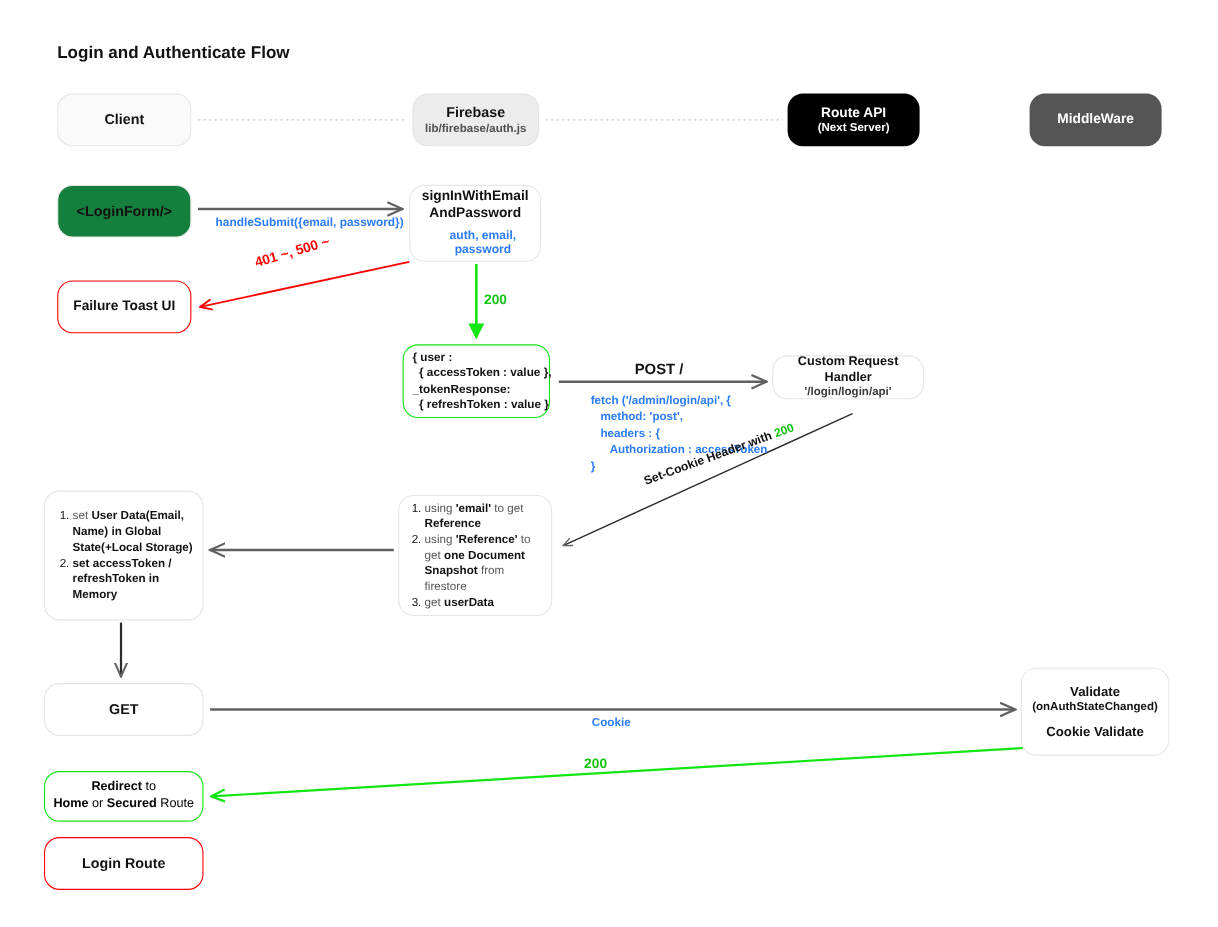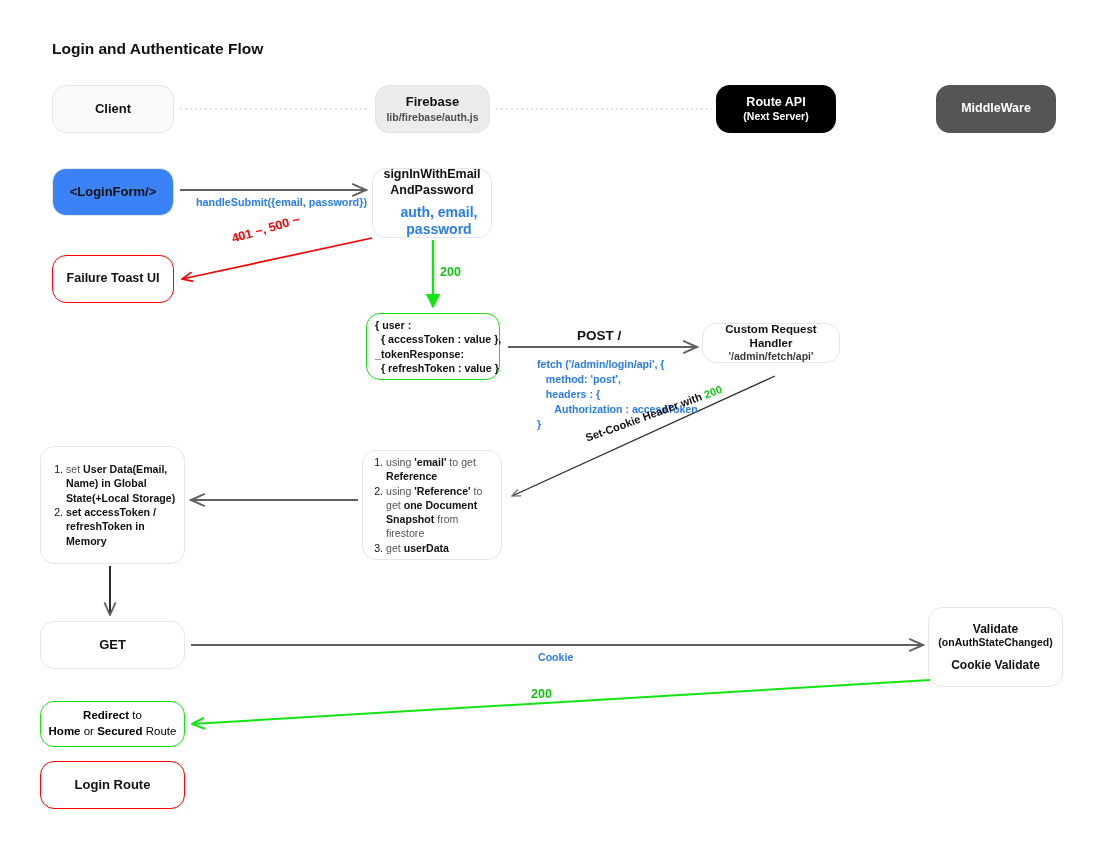--- a/index.html
+++ b/index.html
@@ -23,26 +23,26 @@
               border:1px solid #e2e2e2;}
   .n-firebase .ttl{font-size:13px;}
   .n-firebase .sub{font-size:10.5px;color:#4d4d4d;font-weight:bold;margin-top:2px;}
   .n-route{left:716px;top:85px;width:120px;height:48px;background:#000;color:#fff;}
   .n-route .ttl{font-size:12.5px;color:#fff;}
   .n-route .sub{font-size:10.5px;color:#fff;font-weight:bold;}
   .n-middleware{left:936px;top:85px;width:120px;height:48px;background:#555;color:#fff;}
   .n-middleware .ttl{font-size:12.5px;color:#fff;}
 
   
-  .n-loginform{left:52px;top:168px;width:122px;height:48px;background:#3b82f6;
+  .n-loginform{left:52px;top:168px;width:122px;height:48px;background:#15803d;
                border:1px solid #e6e6e6;font-size:13px;}
   .n-signin{left:372px;top:168px;width:120px;height:70px;background:#fff;
             border:1px solid #e6e6e6;}
   .n-signin .ttl{font-size:12.5px;text-align:center;}
-  .n-signin .sub{font-size:14px;color:#2b7cf6;font-weight:bold;margin-top:6px;padding-left:14px;}
+  .n-signin .sub{font-size:11px;color:#2b7cf6;font-weight:bold;margin-top:6px;padding-left:14px;}
   .n-toast{left:52px;top:255px;width:122px;height:48px;background:#fff;
            border:1.8px solid #f00;font-size:12.5px;}
 
   
   .n-userobj{left:366px;top:313px;width:134px;height:67px;background:#fff;
              border:1.8px solid #12e612;align-items:flex-start;justify-content:center;
              padding:6px 0 6px 8px;text-align:left;}
   .n-userobj .code{font-size:10.7px;font-weight:bold;color:#111;line-height:1.33;white-space:pre;}
 
   .n-handler{left:702px;top:323px;width:138px;height:40px;background:#fff;
@@ -174,21 +174,21 @@
 
   <div class="node n-userobj">
     <div class="code">{ user :
   { accessToken : value },
 _tokenResponse:
   { refreshToken : value }</div>
   </div>
 
   <div class="node n-handler">
     <div class="ttl">Custom Request Handler</div>
-    <div class="sub">'/admin/fetch/api'</div>
+    <div class="sub">'/login/login/api'</div>
   </div>
 
   <div class="lbl lbl-post">POST /</div>
   <div class="lbl lbl-fetch">fetch ('/admin/login/api', {
    method: 'post',
    headers : {
       Authorization : accessToken
 }</div>
   <div class="lbl lbl-setcookie"><span>Set-Cookie Header with </span><span class="g">200</span></div>
 

